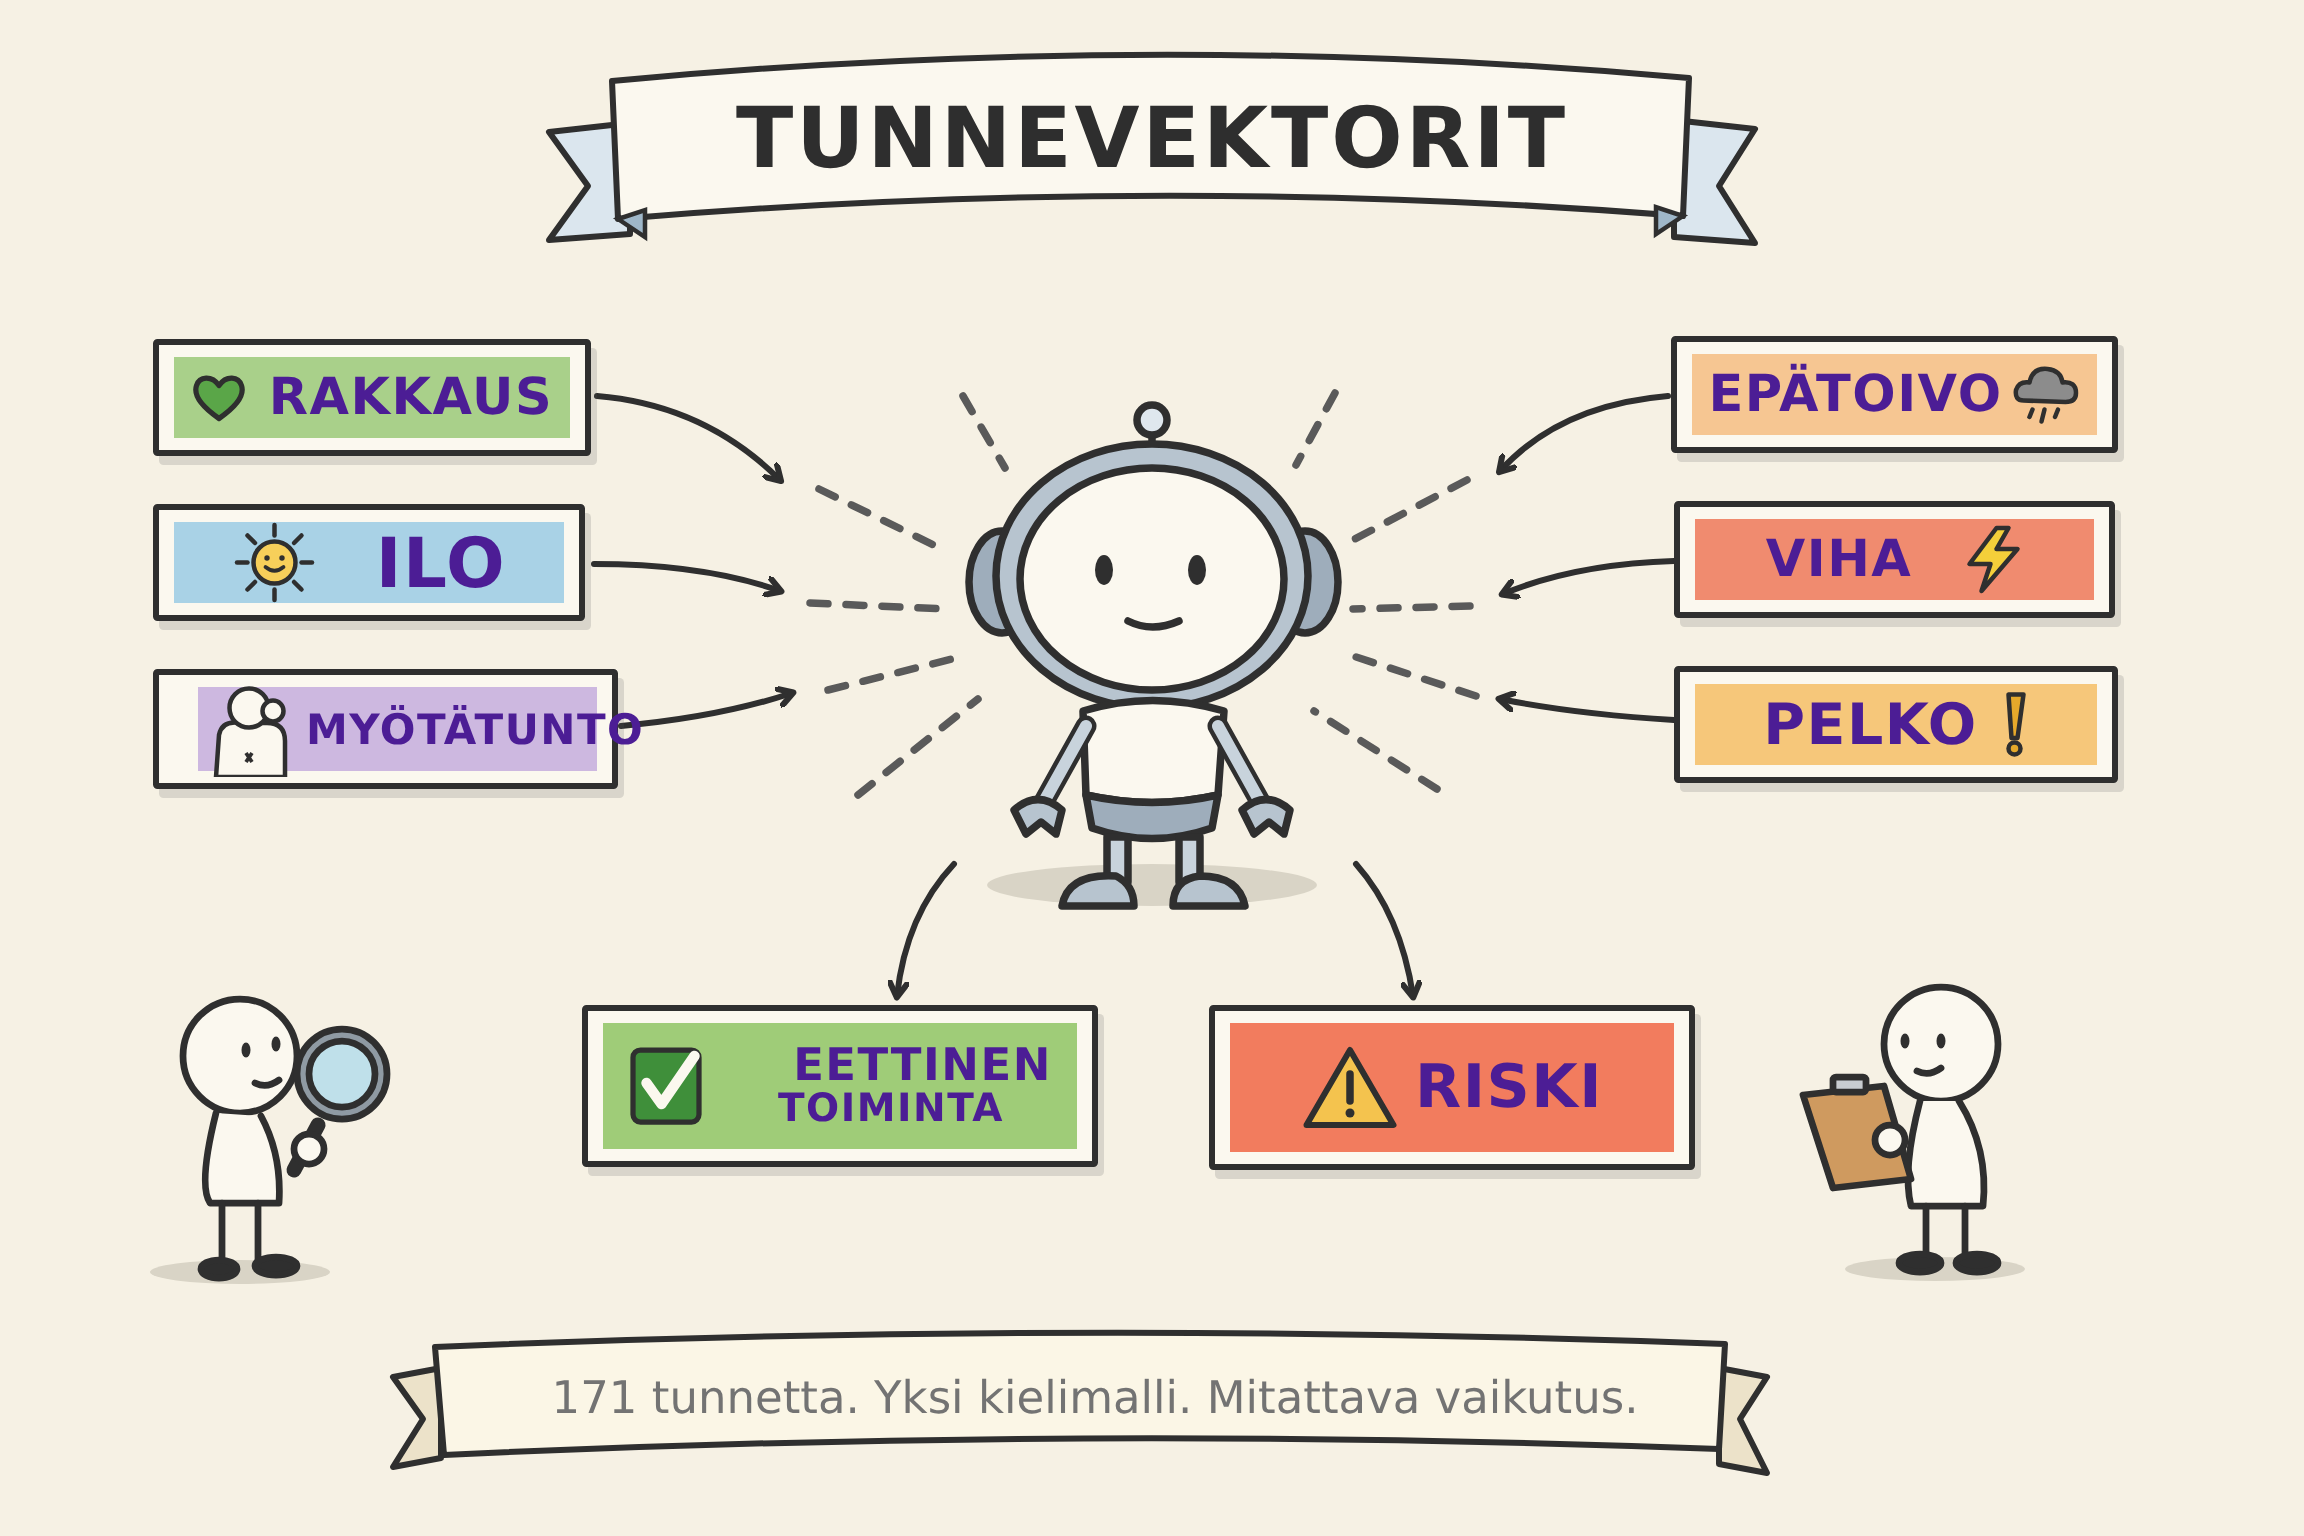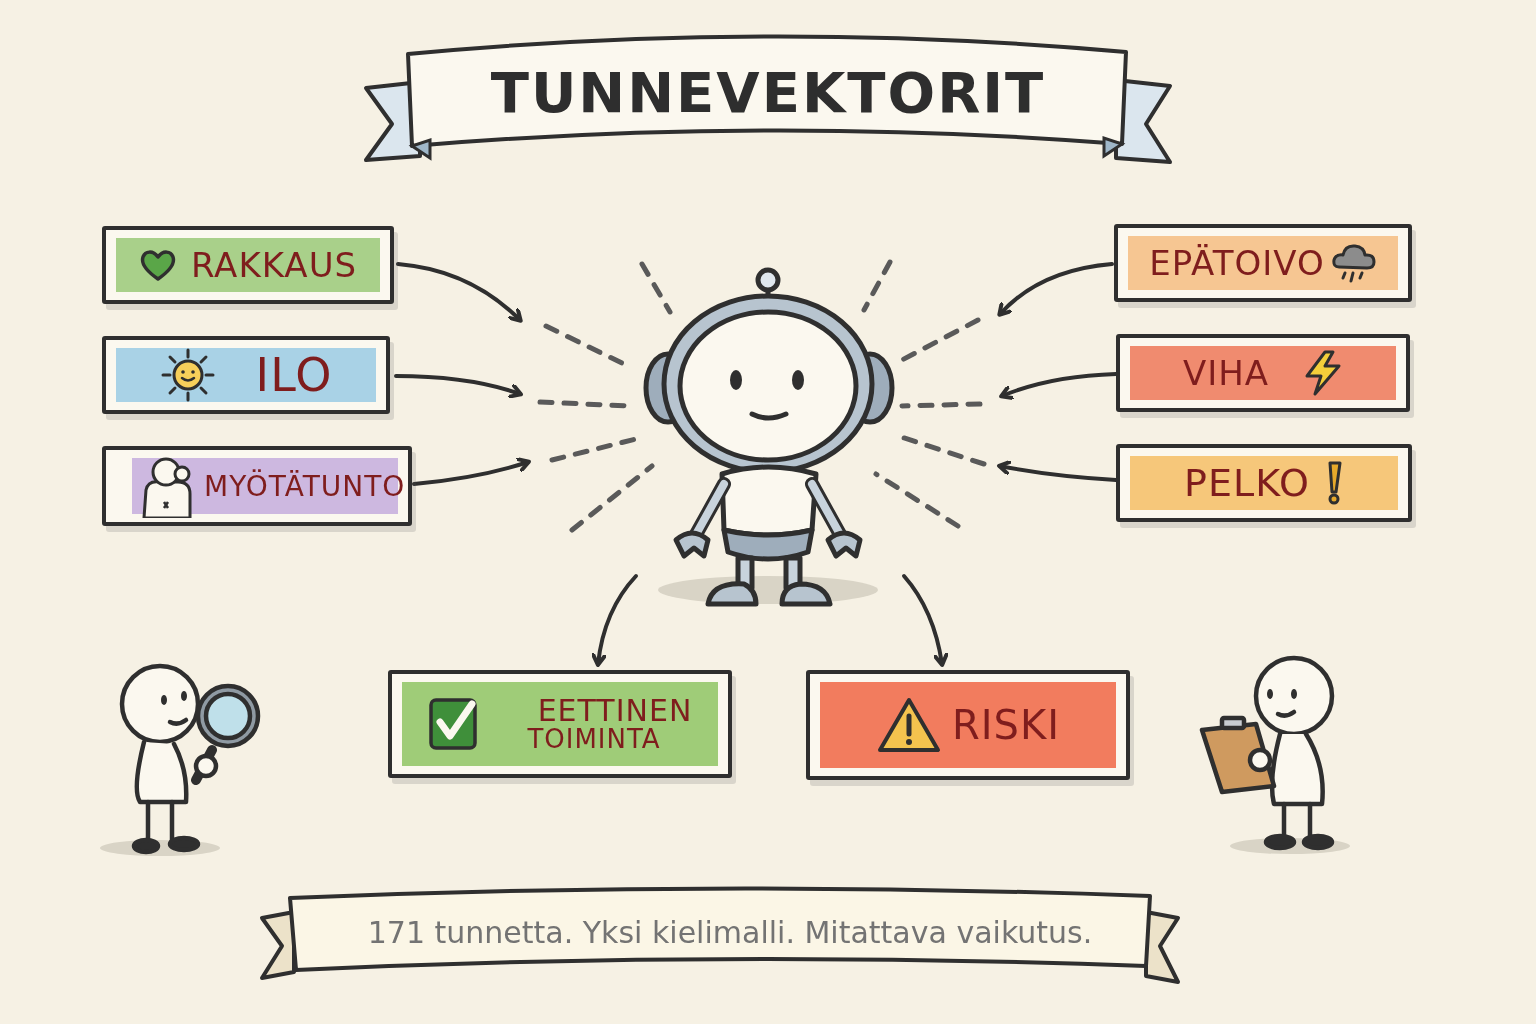--- a/index.html
+++ b/index.html
@@ -29,21 +29,21 @@
       border: 4px solid #2f2f2f;
       border-radius: 3px;
       background: #fbf8ef;
       box-shadow: 4px 6px 0 rgba(90,90,90,0.18);
       box-sizing: border-box;
     }
     .box .fill {
       position: absolute; left: 10px; right: 10px; top: 8px; bottom: 8px;
       display: flex; align-items: center; justify-content: center; gap: 14px;
     }
-    .box .lbl { font-size: 34px; font-weight: normal; color: #7f1d1d; letter-spacing: 1px; }
+    .box .lbl { font-size: 34px; font-weight: bold; color: #4c1d95; letter-spacing: 1px; }
     .box .lbl.small { font-size: 28px; }
     .box .icon { display: inline-flex; align-items: center; justify-content: center; }
 
     .outcome .lbl { font-size: 30px; line-height: 1.0; text-align: center; }
     .outcome .lbl .l2 { display:block; font-size: 26px; }
     .outcome .lbl .l1 { display:block;margin-left:42px; }
   </style>
 </head>
 <body>
 

